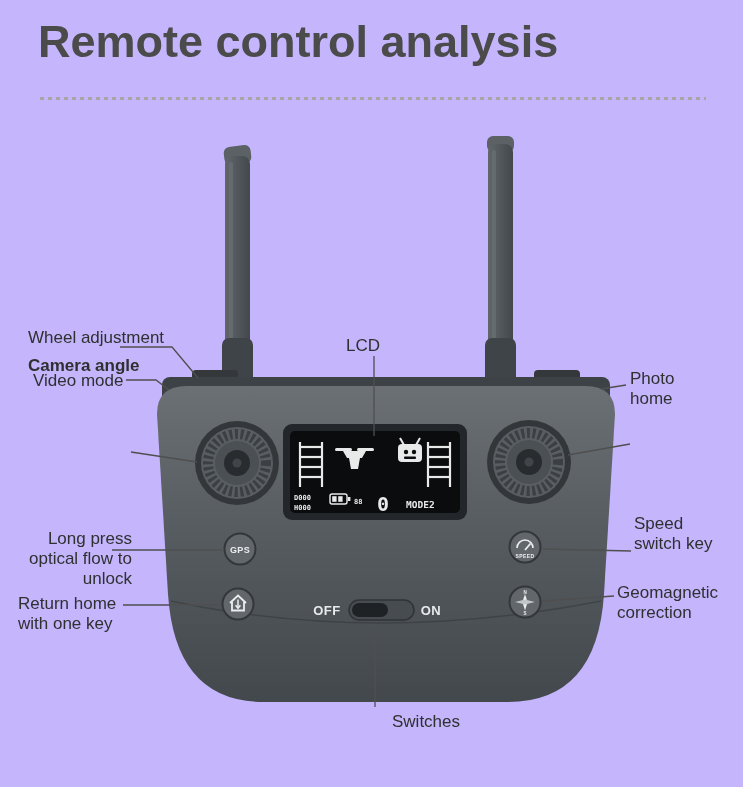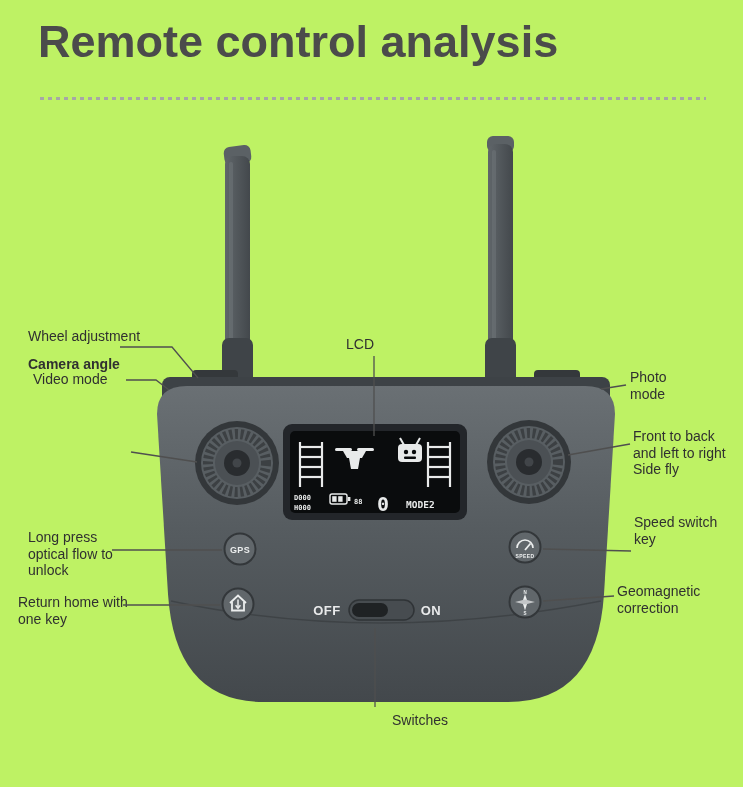--- a/index.html
+++ b/index.html
@@ -1,20 +1,20 @@
 <!DOCTYPE html>
 <html><head>
 <meta charset="utf-8">
 <style>
   html, body { margin: 0; padding: 0; background: #ffffff; }
   #canvas {
     position: relative;
     width: 743px;
     height: 787px;
-    background: #bef264;
+    background: #c4b5fd;
     overflow: hidden;
     font-family: "Liberation Sans", sans-serif;
   }
   .page-title {
     position: absolute;
     left: 38px;
     top: 16px;
     font-size: 45px;
     font-weight: 800;
     color: #4b4b4b;
@@ -24,21 +24,21 @@
   .divider {
     position: absolute;
     left: 40px;
     top: 97px;
     width: 666px;
     height: 2.5px;
     background: repeating-linear-gradient(90deg, #a6a6a6 0 4px, transparent 4px 8px);
   }
   .label {
     position: absolute;
-    font-size: 14px;
+    font-size: 17px;
     line-height: 1.18;
     color: #303030;
   }
   svg#device-layer {
     position: absolute;
     left: 0; top: 0;
     width: 743px; height: 787px;
   }
   
   .btn-label   { font: 700 9px "Liberation Sans", sans-serif; fill: #eceeee; text-anchor: middle; letter-spacing: .3px; }
@@ -54,23 +54,22 @@
 
 <div id="canvas">
 
   <div class="page-title">Remote control analysis</div>
   <div class="divider"></div>
 
   <div class="label" style="left:28px; top:328px;">Wheel adjustment</div>
   <div class="label" style="left:28px; top:356px;font-weight:bold;">Camera angle</div>
   <div class="label" style="left:33px; top:371px;">Video mode</div>
   <div class="label" style="left:346px; top:336px;">LCD</div>
-  <div class="label" style="left:630px; top:369px; width:60px;">Photo mode</div>
-  <div class="label" style="left:633px; top:428px; width:96px;">Front to back and left to right Side fly</div>
-  <div class="label" style="left:28px; top:529px; width:104px;">Long press optical flow to unlock</div>
+  <div class="label" style="left:630px; top:369px; width:60px;">Photo home</div>
+  <div class="label" style="left:28px; top:529px; width:104px;text-align:right;">Long press optical flow to unlock</div>
   <div class="label" style="left:634px; top:514px; width:95px;">Speed switch key</div>
   <div class="label" style="left:617px; top:583px; width:120px;">Geomagnetic correction</div>
   <div class="label" style="left:18px; top:594px; width:118px;">Return home with one key</div>
   <div class="label" style="left:344px; top:712px;margin-left:48px;">Switches</div>
 
   <svg id="device-layer" viewBox="0 0 743 787">
     <defs>
       <linearGradient id="bodyGrad" x1="0" y1="0" x2="0" y2="1">
         <stop offset="0" stop-color="#6a7074"></stop>
         <stop offset="0.45" stop-color="#565c60"></stop>

